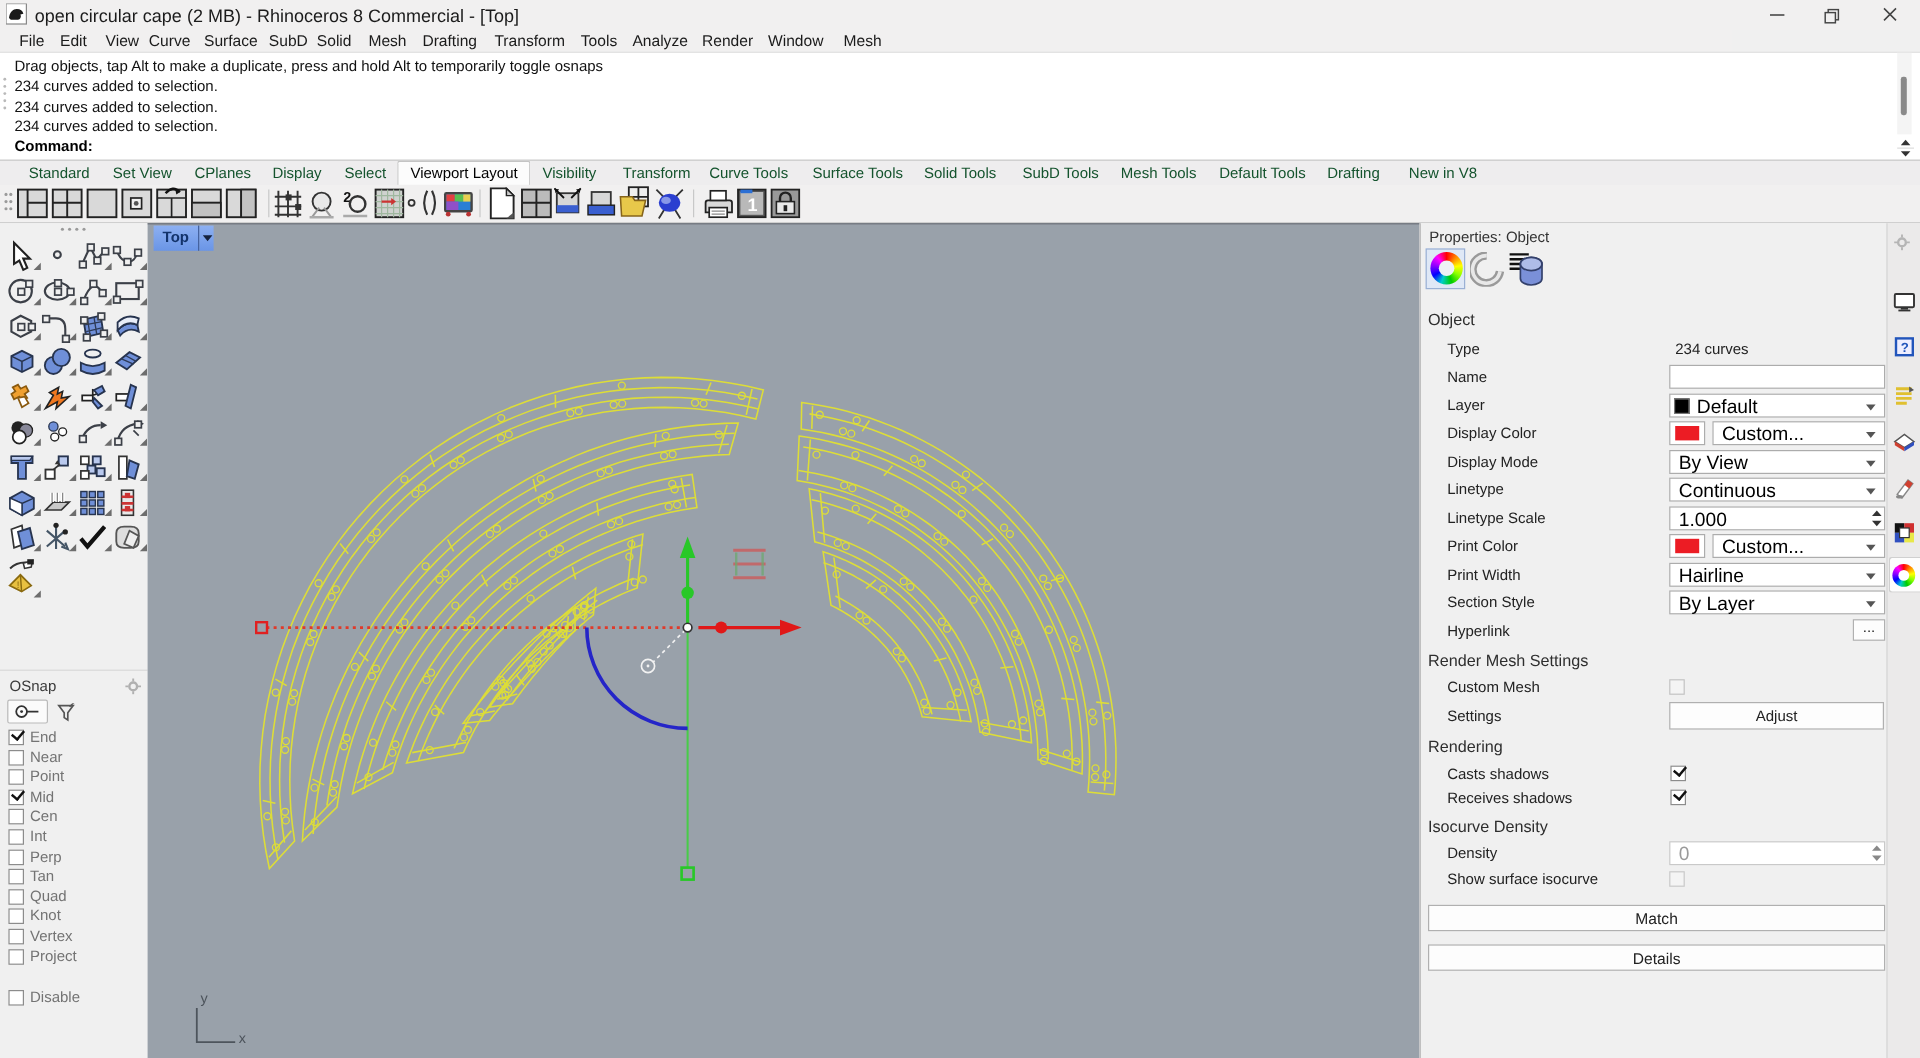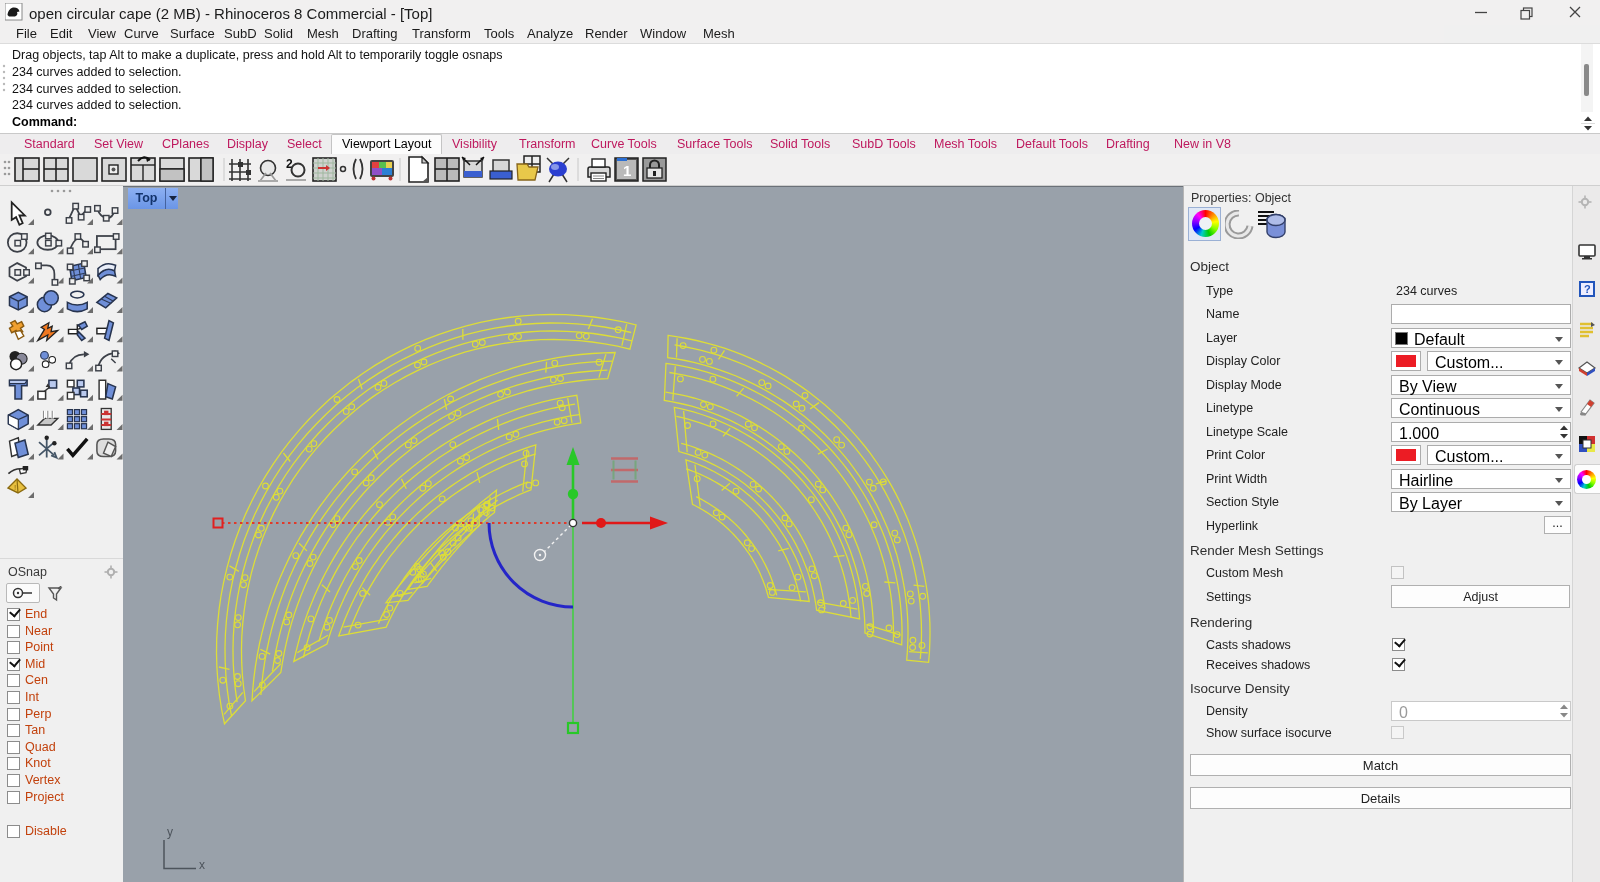--- a/index.html
+++ b/index.html
@@ -3,28 +3,28 @@
 *{margin:0;padding:0;box-sizing:border-box}
 html,body{width:1600px;height:882px;overflow:hidden;font-family:"Liberation Sans",sans-serif;background:#f0f0f0}
 .abs{position:absolute}
 #titlebar{left:0;top:0;width:1600px;height:25px;background:#f1f0f0;}
 #titlebar .ttl{position:absolute;left:29px;top:5px;font-size:15px;color:#1b1b1b}
 #menubar{left:0;top:25px;width:1444px;height:18px;background:#f1f0f0}
 #menubar span{position:absolute;top:1px;font-size:13px;color:#1b1b1b}
 #cmdarea{left:0;top:43px;width:1600px;height:110px;background:#fff;border-top:1px solid #dcdcdc}
 #cmdarea .ln{position:absolute;left:12px;font-size:12.5px;color:#111;white-space:pre}
 #tabrow{left:0;top:133px;width:1600px;height:21px;background:#eeedee;border-top:1px solid #c9c9c9}
-#tabrow span{position:absolute;top:3px;font-size:12.5px;color:#be185d}
+#tabrow span{position:absolute;top:3px;font-size:12.5px;color:#14532d}
 #tabrow .active{background:#fcfcfc;color:#000;border:1px solid #c4c4c4;border-bottom:none;padding:2px 10px 4px 10px;top:0px;border-radius:2px 2px 0 0}
 #iconrow{left:0;top:154px;width:1600px;height:32px;background:#f1f0f0;border-bottom:1px solid #cfcfcf}
 #lefttb{left:0;top:186px;width:123px;height:372px;background:#f0f0f0}
 #osnap{left:0;top:558px;width:123px;height:324px;background:#f0f0f0;border-top:1px solid #d9d9d9}
 #osnap .t{position:absolute;left:8px;top:6px;font-size:12.5px;color:#3a3a3a}
 .oschk{position:absolute;left:7px;width:13px;height:13px;background:#fff;border:1px solid #8c8c8c}
-.oslab{position:absolute;left:25px;font-size:12.5px;color:#c2410c}
+.oslab{position:absolute;left:25px;font-size:12.5px;color:#737373}
 .chk:after{content:"";position:absolute;left:2px;top:-1px;width:8px;height:5px;border-left:2.2px solid #111;border-bottom:2.2px solid #111;transform:rotate(-50deg)}
 #viewport{left:123px;top:186px;width:1060px;height:696px;background:#99a1aa;border-top:1px solid #6b7178}
 #vptab{position:absolute;left:5px;top:1px;width:37px;height:21px;background:linear-gradient(#8db0f2,#6a95e6);color:#13336b;font-size:12.5px;font-weight:bold;text-align:center;line-height:21px}
 #vptab2{position:absolute;left:42px;top:1px;width:13px;height:21px;background:linear-gradient(#8db0f2,#6a95e6);border-left:1px solid #44629f}
 #rpanel{left:1183px;top:186px;width:389px;height:696px;background:#f0f0f0;border-left:1px solid #b5b5b5}
 #rstrip{left:1572px;top:186px;width:28px;height:696px;background:#ebeaea;border-left:1px solid #d5d5d5}
 .ph{font-size:13.5px;color:#2e2e2e}
 .plab{position:absolute;left:22px;font-size:12.5px;color:#222}
 .pval{position:absolute;font-size:12.5px;color:#222}
 .pbox{position:absolute;left:207px;width:180px;height:20px;background:#fff;border:1px solid #acacac}

